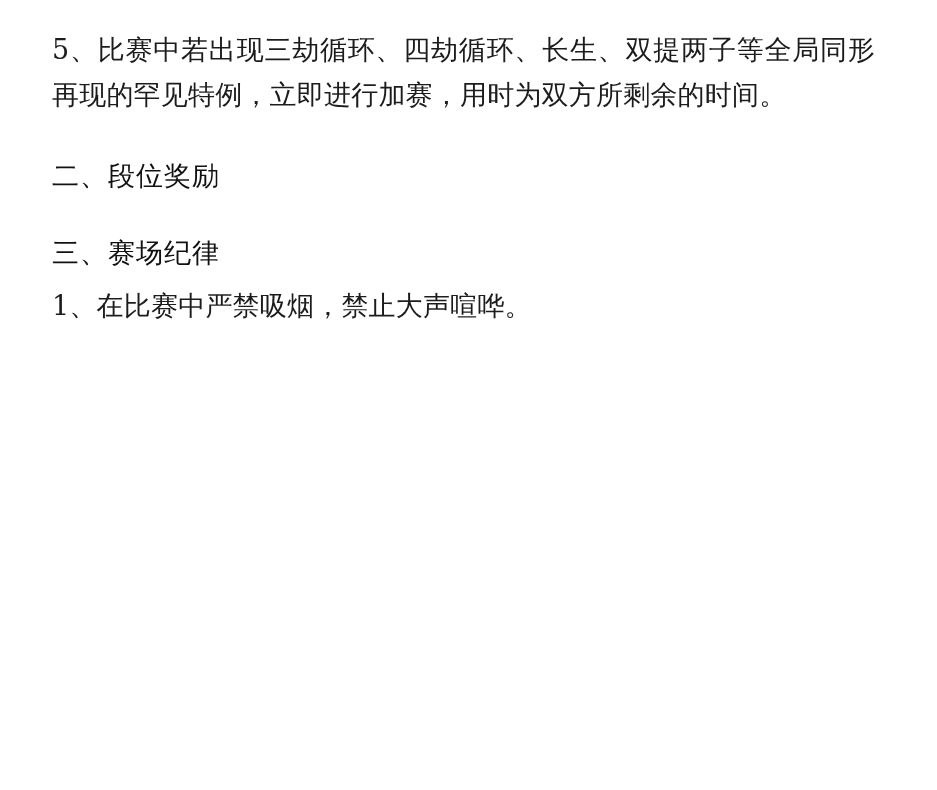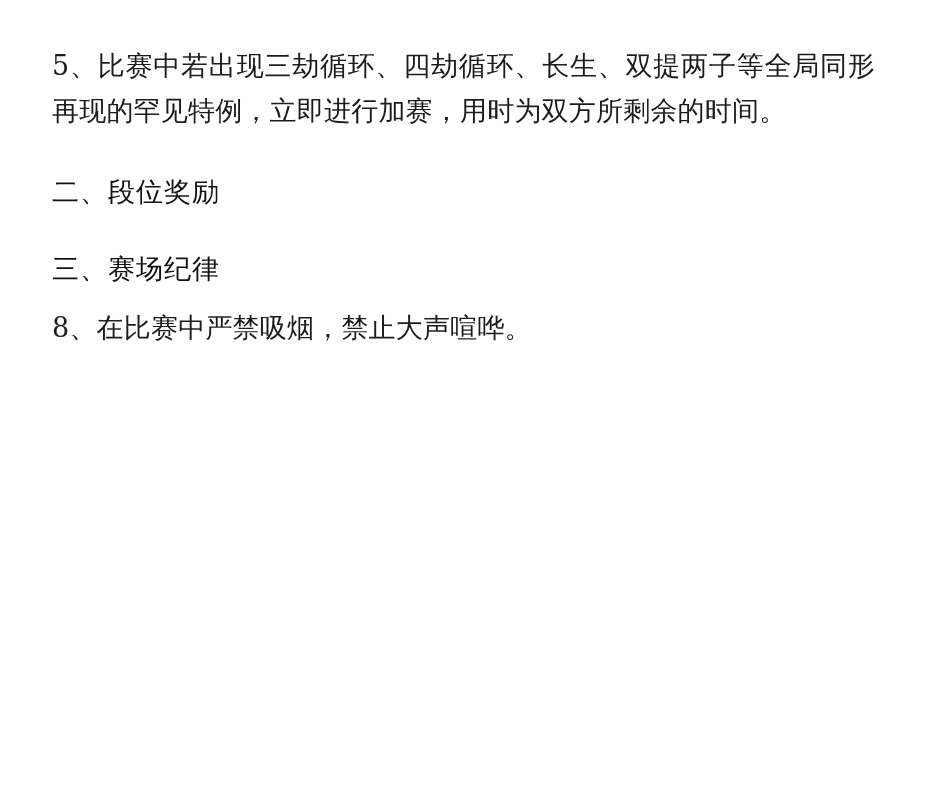--- a/index.html
+++ b/index.html
@@ -19,21 +19,21 @@
     width: 937px;
     height: 790px;
     padding: 28px 62px 0 52px;
     background: #ffffff;
   }
   .para {
     font-size: 27px;
     line-height: 1.66;
     text-align: justify;
     text-justify: inter-ideograph;
-    margin: 16px 0 12px 0;
+    margin: 0 0 12px 0;
     letter-spacing: 0.2px;
     color: #1c1c1c;
   }
   .para.tight {
     margin-bottom: 6px;
   }
   .heading {
     font-size: 27px;
     font-weight: normal;
     line-height: 1.6;
@@ -54,15 +54,15 @@
 
   <h2 class="heading">二、段位奖励</h2>
 
 
 
   <div class="spacer-sm"></div>
 
   <h2 class="heading">三、赛场纪律</h2>
 
 
-  <p class="para">8、在比赛中严禁吸烟，禁止大声喧哗。</p>
+  <p class="para">1、在比赛中严禁吸烟，禁止大声喧哗。</p>
 
 </div>
 
 </body></html>

